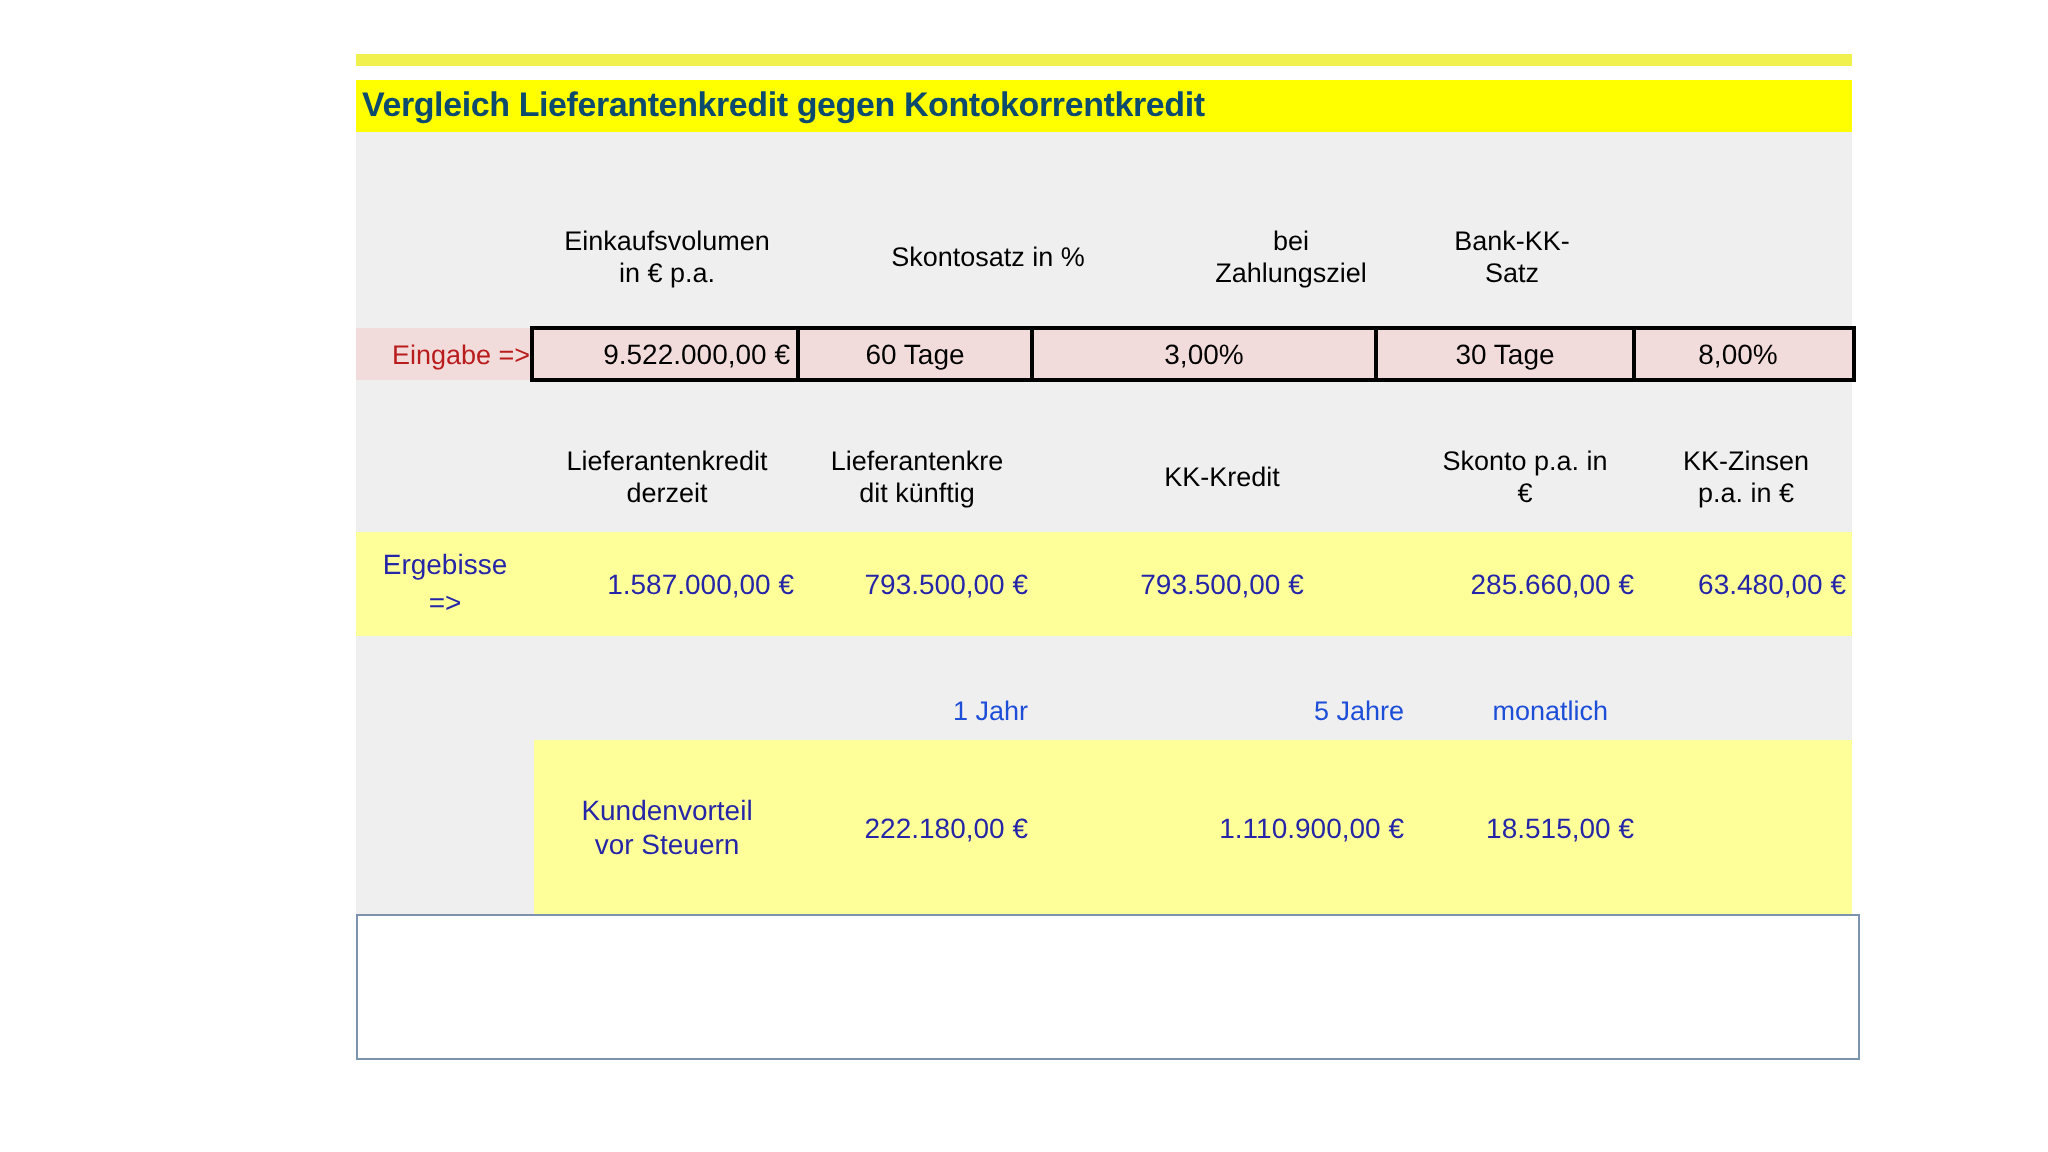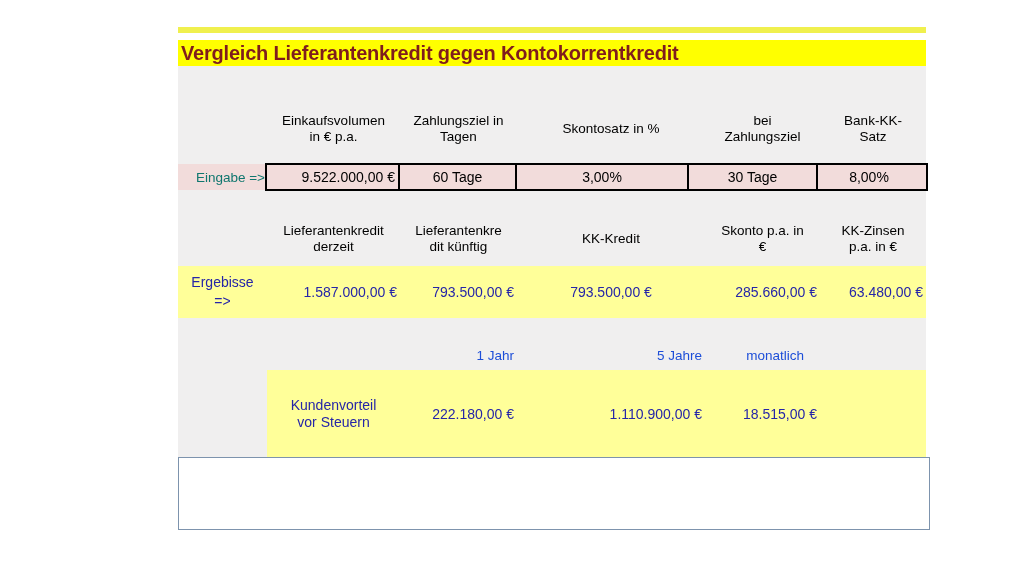--- a/index.html
+++ b/index.html
@@ -5,21 +5,21 @@
   * { margin: 0; padding: 0; box-sizing: border-box; }
   html, body { width: 1024px; height: 576px; background: #ffffff; overflow: hidden;
                font-family: "Liberation Sans", sans-serif; }
   .page { position: relative; width: 1024px; height: 576px; background: #ffffff; }
   .sheet { position: absolute; left: 178px; top: 0; width: 748px; }
 
   .top-strip { position: absolute; left: 0; top: 27px; width: 748px; height: 6px;
                background: #f0f04e; }
   .title-bar { position: absolute; left: 0; top: 40px; width: 748px; height: 26px;
                background: #ffff00; display: flex; align-items: center; }
-  .title-bar span { font-size: 20px; font-weight: bold; color: #7f1d1d; padding-left: 3px;
+  .title-bar span { font-size: 17px; font-weight: bold; color: #0c4a6e; padding-left: 3px;
                     letter-spacing: -0.2px; white-space: nowrap; }
 
   .grid { position: absolute; left: 0; top: 66px; width: 748px; height: 391px;
           background: #f0efef; }
   .row { position: absolute; left: 0; width: 748px; display: flex; }
   .cell { display: flex; align-items: center; justify-content: center;
           white-space: pre-line; text-align: center; }
   .lbl { flex: 0 0 89px; }
   .c1 { flex: 0 0 133px; }
   .c2 { flex: 0 0 117px; }
@@ -29,21 +29,21 @@
   .right { justify-content: flex-end; text-align: right; padding-right: 3px; }
 
   .hdr1 { top: 32px; height: 62px; }
   .hdr2 { top: 145px; height: 56px; }
   .hdr  { font-size: 13.5px; line-height: 16px; color: #000; }
 
   .eingabe-row { top: 97px; height: 28px; }
   .input-label { position: absolute; left: 0; top: 1px; width: 89px; height: 26px;
                  background: #f2dcdb; display: flex; align-items: center;
                  justify-content: flex-end; padding-right: 2px;
-                 font-size: 13.5px; color: #0f766e; }
+                 font-size: 13.5px; color: #b91c1c; }
   .input-group { position: absolute; left: 87px; top: 0; width: 663px; height: 28px;
                  border: 2px solid #000; display: flex; background: #f2dcdb; }
   .icell { background: #f2dcdb; font-size: 14px; color: #000; display: flex;
            align-items: center; justify-content: center; }
   .icell + .icell { border-left: 2px solid #000; }
   .ic1 { width: 131px; justify-content: flex-end; padding-right: 3px; }
   .ic2 { width: 117px; }
   .ic3 { width: 172px; }
   .ic4 { width: 129px; }
   .ic5 { width: 104px; }
@@ -76,22 +76,20 @@
     <div class="title-bar">
       <span>Vergleich Lieferantenkredit gegen Kontokorrentkredit</span>
     </div>
 
     <div class="grid">
 
       <div class="row hdr1">
         <div class="cell lbl"></div>
         <div class="cell c1 hdr">Einkaufsvolumen
 in € p.a.</div>
-        <div class="cell c2 hdr">Zahlungsziel in
-Tagen</div>
         <div class="cell c3 hdr">Skontosatz in %</div>
         <div class="cell c4 hdr">bei
 Zahlungsziel</div>
         <div class="cell c5 hdr">Bank-KK-
 Satz</div>
       </div>
 
       <div class="row eingabe-row">
         <div class="input-label">Eingabe =&gt;</div>
         <div class="input-group">

